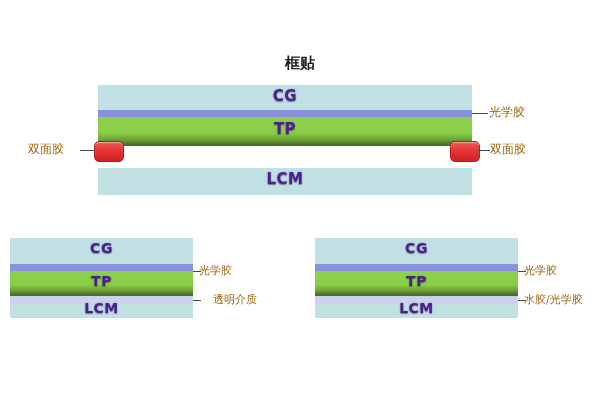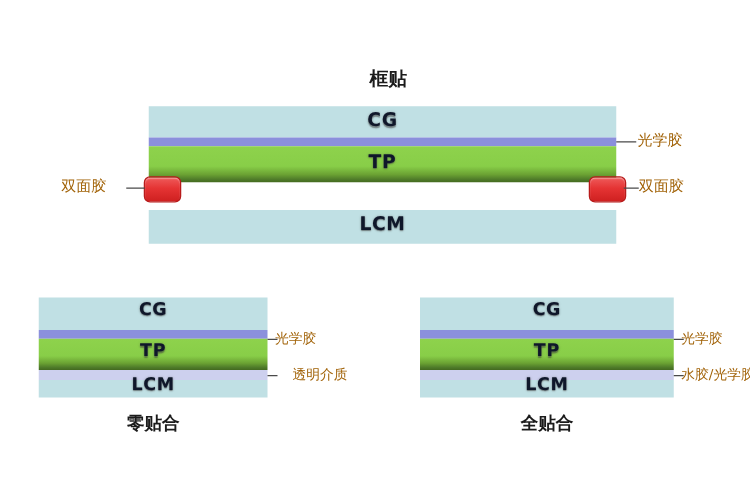--- a/index.html
+++ b/index.html
@@ -1,36 +1,36 @@
 <!DOCTYPE html>
 <html><head>
 <meta charset="utf-8">
 <style>
   html,body{margin:0;padding:0;}
   body{
     width:600px;height:400px;background:#ffffff;
     font-family:"DejaVu Sans","Liberation Sans",sans-serif;
     position:relative;overflow:hidden;
   }
-  .stage{position:absolute;inset:0;margin-left:21px;}
+  .stage{position:absolute;inset:0;}
 
   
   .panel{position:absolute;}
   .layer{position:absolute;left:0;right:0;}
   .cg,.lcm{background:#c0e0e4;}
   .oca{background:#8b90dc;}
   .tp{
     background:linear-gradient(to bottom,#8ed24c 0%,#88ce48 55%,#6ba233 78%,#4e7a29 92%,#43691f 100%);
   }
   .medium{background:#cdd0ee;}
   .gap{background:#ffffff;}
 
   .stacklabel{
     position:absolute;left:0;right:0;text-align:center;
-    color:#0f172a;font-weight:bold;
+    color:#4c1d95;font-weight:bold;
     text-shadow:0 1px 1px rgba(60,60,60,.55), 0 0 2px rgba(80,80,80,.4);
     letter-spacing:.5px;pointer-events:none;
   }
 
   
   .tape{
     position:absolute;background:linear-gradient(to bottom,#ef5b5b 0%,#e53434 45%,#cf2020 100%);
     border-radius:5px;border:1px solid #b81b1b;
     box-shadow:inset 0 1px 1px rgba(255,255,255,.45);
   }
@@ -139,33 +139,31 @@
     <div class="stacklabel lbl-cg">CG</div>
     <div class="stacklabel lbl-tp">TP</div>
     <div class="stacklabel lbl-lcm">LCM</div>
   </div>
 
   <div class="leader" id="lead-bl-1"></div>
   <div class="callout" id="co-bl-1">光学胶</div>
   <div class="leader" id="lead-bl-2"></div>
   <div class="callout" id="co-bl-2">透明介质</div>
 
-  <div class="caption" id="cap-bl">零贴合</div>
 
   <div class="panel" id="panel-br">
     <div class="layer cg"></div>
     <div class="layer oca"></div>
     <div class="layer tp"></div>
     <div class="layer medium"></div>
     <div class="layer lcm"></div>
     <div class="stacklabel lbl-cg">CG</div>
     <div class="stacklabel lbl-tp">TP</div>
     <div class="stacklabel lbl-lcm">LCM</div>
   </div>
 
   <div class="leader" id="lead-br-1"></div>
   <div class="callout" id="co-br-1">光学胶</div>
   <div class="leader" id="lead-br-2"></div>
   <div class="callout" id="co-br-2">水胶/光学胶</div>
 
-  <div class="caption" id="cap-br">全贴合</div>
 
 </div>
 
 </body></html>

